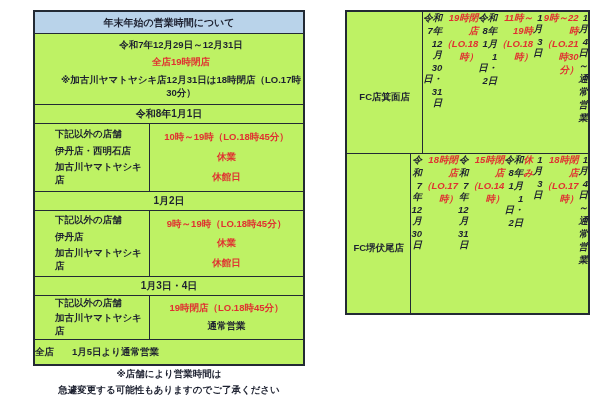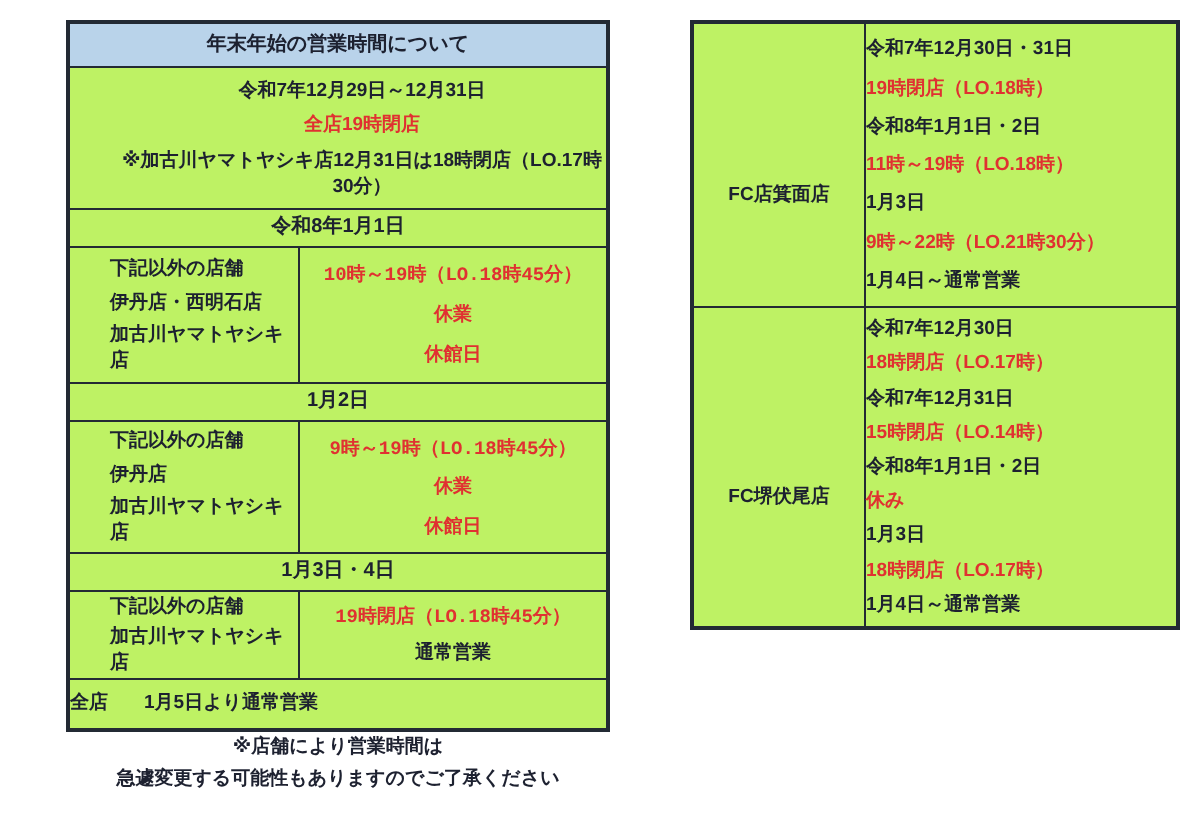--- a/index.html
+++ b/index.html
@@ -24,38 +24,38 @@
     height:18px;line-height:18px;text-align:center;font-size:10px;
     border-bottom:1px solid var(--border,#232a34);
   }
   .rowsec{display:flex;border-bottom:1px solid var(--border,#232a34);}
   .col-store{
     width:114px;box-sizing:border-box;padding-left:20px;font-size:9.5px;
     display:flex;flex-direction:column;justify-content:space-evenly;
   }
   .col-hours{
     flex:1;border-left:1px solid var(--border,#232a34);text-align:center;font-size:9.5px;
-    display:flex;flex-direction:column;justify-content:space-evenly;font-family:Liberation Mono, monospace;
+    display:flex;flex-direction:column;justify-content:space-evenly;
   }
   .h67{height:67px}.h65{height:65px}.h43{height:43px}
   .allrow{height:24px;line-height:24px;text-align:left;font-size:9.5px;}
   .allrow span + span{margin-left:18px;}
   .note{
     position:absolute;left:33px;top:366px;width:272px;text-align:center;
     font-size:9.5px;line-height:16px;
   }
   .fc-row{display:flex;border-bottom:1px solid var(--border,#232a34);}
   .fc-row:last-child{border-bottom:none;}
   .fc-name{
     width:85px;display:flex;align-items:center;justify-content:center;
     font-size:9.5px;text-align:center;margin-top:30px;
   }
   .fc-lines{
-    flex:1;border-left:1px solid var(--border,#232a34);text-align:left;font-size:9.5px;
-    display:flex;flex-direction:column;justify-content:space-evenly;
+    flex:1;border-left:1px solid var(--border,#232a34);text-align:right;font-size:9.5px;
+    display:flex;flex-direction:row;justify-content:space-evenly;font-style:italic;
   }
   .h141{height:141px}.h159{height:159px}
   .red{color:var(--accent-red,#e03131);}
   .dark{color:var(--text-dark,#1d2130);}
 </style>
 </head>
 <body>
 
 <div class="page">
 

